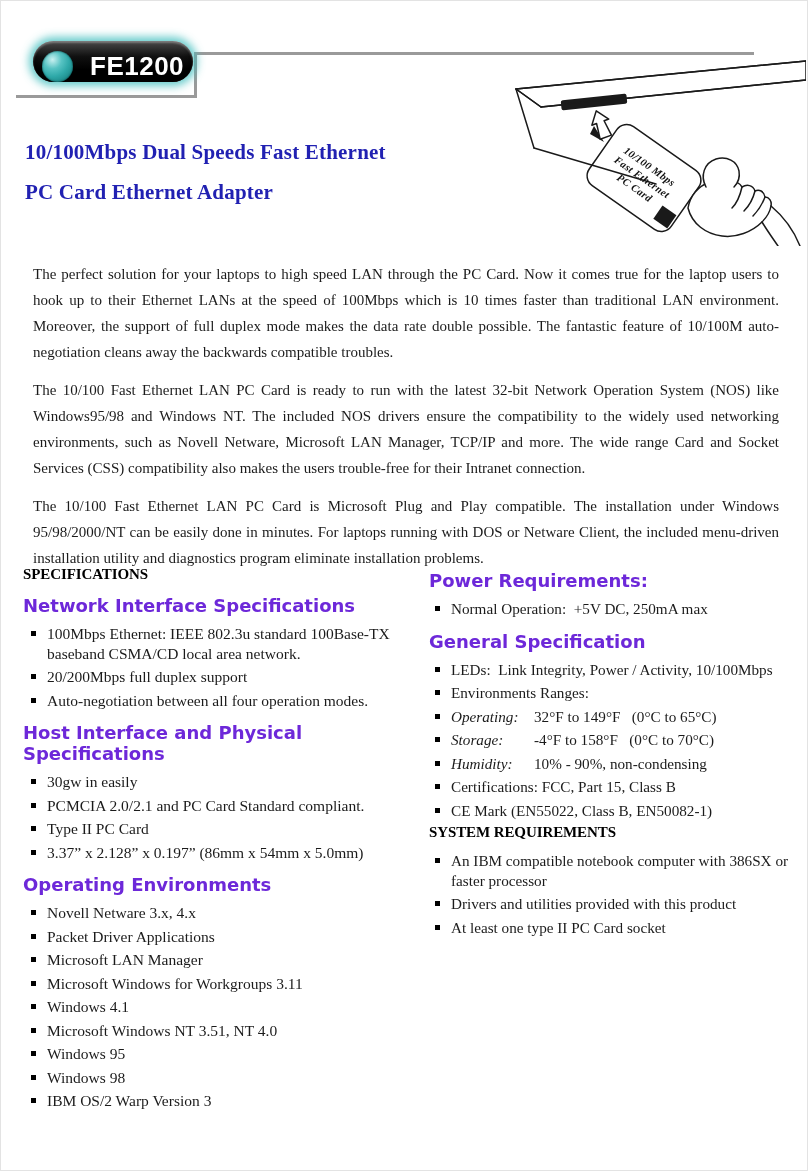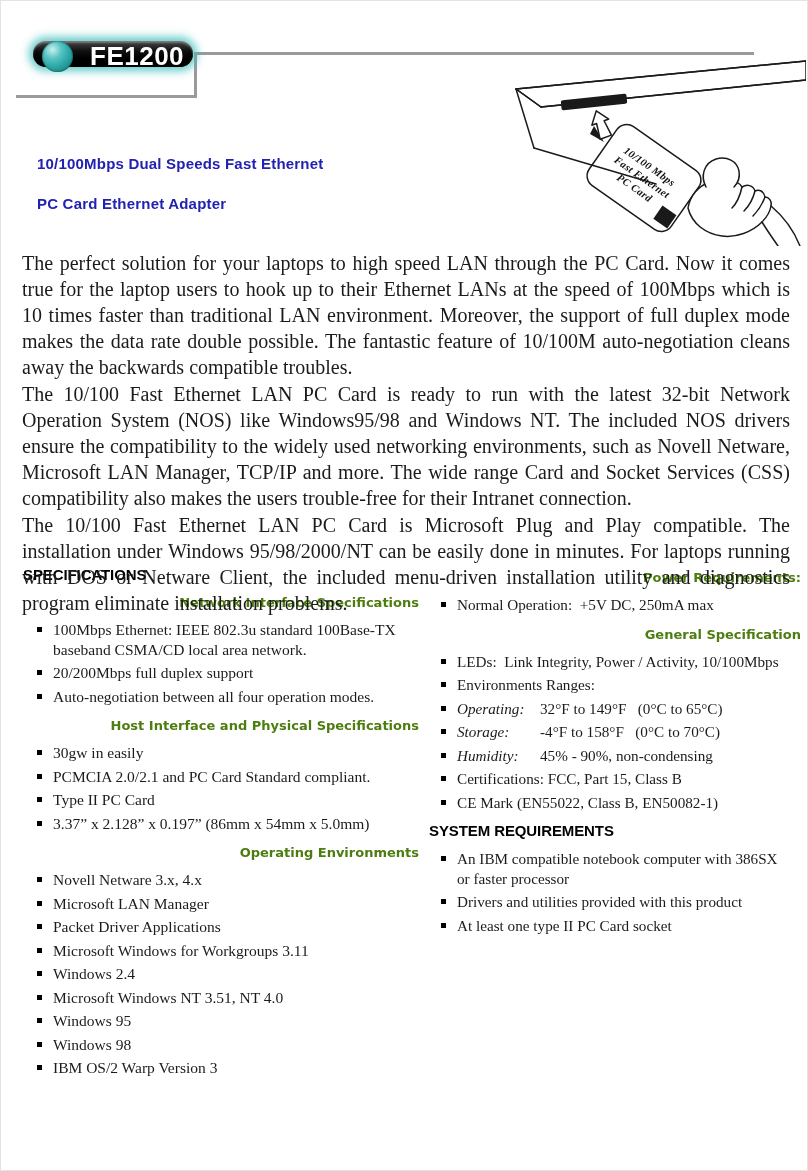--- a/index.html
+++ b/index.html
@@ -8,73 +8,73 @@
     --rule-gray:#9a9a9a;
   }
   html,body{margin:0;padding:0;background:#fff;}
   .page{
     position:relative;width:808px;height:1171px;background:#fff;overflow:hidden;
     font-family:"Liberation Serif",serif;color:#1b1b1b;box-sizing:border-box;
     border:1px solid #e3e3e3;
   }
   
   .logo{
-    position:absolute;left:32px;top:40px;width:160px;height:26px;border-radius:21px;
+    position:absolute;left:32px;top:40px;width:160px;height:41px;border-radius:21px;
     background:linear-gradient(#4a4a4a 0%,#101010 38%,#000 70%);
     box-shadow:0 0 9px 4px rgba(64,190,190,.8), inset 0 2px 2px rgba(255,255,255,.30), inset 0 -4px 6px rgba(0,0,0,.9);
-    display:flex;align-items:flex-start;z-index:3;
+    display:flex;align-items:flex-end;z-index:3;
   }
   .logo .led{
     width:31px;height:31px;border-radius:50%;margin-left:9px;flex:0 0 auto;
     background:radial-gradient(circle at 34% 28%, #c9f0f0 0%, #57c3c3 30%, var(--logo-teal) 55%, #117676 95%);
     box-shadow:inset 0 0 2px #033;
   }
   .logo .logo-text{
     color:#fff;font-family:"Liberation Sans",sans-serif;font-weight:bold;font-size:26px;
     margin-left:17px;letter-spacing:0.5px;
   }
   
   .rule{position:absolute;background:var(--rule-gray);z-index:1;}
   .rule-top{left:193px;top:51px;width:560px;height:3px;}
   .rule-vert{left:193px;top:51px;width:3px;height:46px;}
   .rule-bottom{left:15px;top:94px;width:181px;height:3px;}
   
   .title{
-    position:absolute;left:20px;top:127px;margin:16px;
-    font-family:Liberation Sans, sans-serif;font-weight:bold;font-size:15px;line-height:40px;
+    position:absolute;left:20px;top:127px;margin:4px;
+    font-family:Liberation Serif, serif;font-weight:bold;font-size:21px;line-height:40px;
     color:var(--title-blue);letter-spacing:0.2px;z-index:2;
   }
   .title span{display:block;}
   
   .illus{position:absolute;left:495px;top:55px;width:310px;height:190px;z-index:2;}
   .illus path,.illus line,.illus rect.outl{fill:none;stroke:#1a1a1a;stroke-width:1.5;stroke-linejoin:round;stroke-linecap:round;}
   .illus .wfill{fill:#fff;}
   .illus .dark{fill:#1a1a1a;stroke:none;}
   .illus text{
     font-family:"Liberation Serif",serif;font-style:italic;font-weight:bold;font-size:10.5px;
     fill:#111;text-anchor:middle;letter-spacing:.4px;
   }
   
   .intro{position:absolute;left:20px;top:248px;width:770px;z-index:1;}
-  .intro p{margin:1px;font-size:20px;line-height:26px;text-align:justify;}
+  .intro p{margin:12px;font-size:15px;line-height:26px;text-align:justify;}
   
   .col{position:absolute;top:565px;}
   .col-left{left:22px;width:396px;}
   .col-right{left:428px;width:372px;}
   h2{
-    font-family:Liberation Sans, sans-serif;font-size:15px;letter-spacing:-0.1px;
+    font-family:Liberation Serif, serif;font-size:15px;letter-spacing:-0.1px;
     margin:0 0 10px 0;color:#000;font-weight:bold;
   }
   h2.sys{}
   h3{
-    font-family:"DejaVu Sans",sans-serif;font-size:13px;
-    margin:12px 0 8px 0;color:#4d7c0f;font-weight:bold;text-align:right;
+    font-family:"DejaVu Sans",sans-serif;font-size:18px;
+    margin:12px 0 8px 0;color:#6d28d9;font-weight:bold;
   }
   .col-right h3.first{margin-top:4px;}
-  ul{list-style:none;margin:10px;padding:0;font-size:15.5px;line-height:19.5px;}
+  ul{list-style:none;margin:4px;padding:0;font-size:15.5px;line-height:19.5px;}
   .col-right ul{font-size:15.2px;}
   li{position:relative;padding-left:20px;margin-bottom:4px;}
   .col-right li{padding-left:18px;}
   .blt{position:absolute;left:4px;top:7px;width:5px;height:5px;background:#000;}
   .col-right .blt{left:2px;}
   .txt{white-space:pre-wrap;}
   .lab{display:inline-block;width:83px;font-style:italic;}
 </style>
 </head>
 <body>
@@ -147,43 +147,43 @@
     <h3>Host Interface and Physical Specifications</h3>
     <ul>
         <li><span class="blt"></span><span class="txt">30gw in easily</span></li>
         <li><span class="blt"></span><span class="txt">PCMCIA 2.0/2.1 and PC Card Standard compliant.</span></li>
         <li><span class="blt"></span><span class="txt">Type II PC Card</span></li>
         <li><span class="blt"></span><span class="txt">3.37” x 2.128” x 0.197” (86mm x 54mm x 5.0mm)</span></li>
       </ul>
     <h3>Operating Environments</h3>
     <ul>
         <li><span class="blt"></span><span class="txt">Novell Netware 3.x, 4.x</span></li>
+        <li><span class="blt"></span><span class="txt">Packet Driver Applications</span></li>
         <li><span class="blt"></span><span class="txt">Microsoft LAN Manager</span></li>
-        <li><span class="blt"></span><span class="txt">Packet Driver Applications</span></li>
         <li><span class="blt"></span><span class="txt">Microsoft Windows for Workgroups 3.11</span></li>
-        <li><span class="blt"></span><span class="txt">Windows 2.4</span></li>
+        <li><span class="blt"></span><span class="txt">Windows 4.1</span></li>
         <li><span class="blt"></span><span class="txt">Microsoft Windows NT 3.51, NT 4.0</span></li>
         <li><span class="blt"></span><span class="txt">Windows 95</span></li>
         <li><span class="blt"></span><span class="txt">Windows 98</span></li>
         <li><span class="blt"></span><span class="txt">IBM OS/2 Warp Version 3</span></li>
       </ul>
   </div>
 
   <div class="col col-right">
     <h3 class="first">Power Requirements:</h3>
     <ul>
         <li><span class="blt"></span><span class="txt">Normal Operation:  +5V DC, 250mA max</span></li>
       </ul>
     <h3>General Specification</h3>
     <ul>
         <li><span class="blt"></span><span class="txt">LEDs:  Link Integrity, Power / Activity, 10/100Mbps</span></li>
         <li><span class="blt"></span><span class="txt">Environments Ranges:</span></li>
         <li><span class="blt"></span><span class="txt"><span class="lab">Operating:</span><span>32°F to 149°F   (0°C to 65°C)</span></span></li>
         <li><span class="blt"></span><span class="txt"><span class="lab">Storage:</span><span>-4°F to 158°F   (0°C to 70°C)</span></span></li>
-        <li><span class="blt"></span><span class="txt"><span class="lab">Humidity:</span><span>45% - 90%, non-condensing</span></span></li>
+        <li><span class="blt"></span><span class="txt"><span class="lab">Humidity:</span><span>10% - 90%, non-condensing</span></span></li>
         <li><span class="blt"></span><span class="txt">Certifications: FCC, Part 15, Class B</span></li>
         <li><span class="blt"></span><span class="txt">CE Mark (EN55022, Class B, EN50082-1)</span></li>
       </ul>
     <h2 class="sys">SYSTEM REQUIREMENTS</h2>
     <ul>
         <li><span class="blt"></span><span class="txt">An IBM compatible notebook computer with 386SX or faster processor</span></li>
         <li><span class="blt"></span><span class="txt">Drivers and utilities provided with this product</span></li>
         <li><span class="blt"></span><span class="txt">At least one type II PC Card socket</span></li>
       </ul>
   </div>

